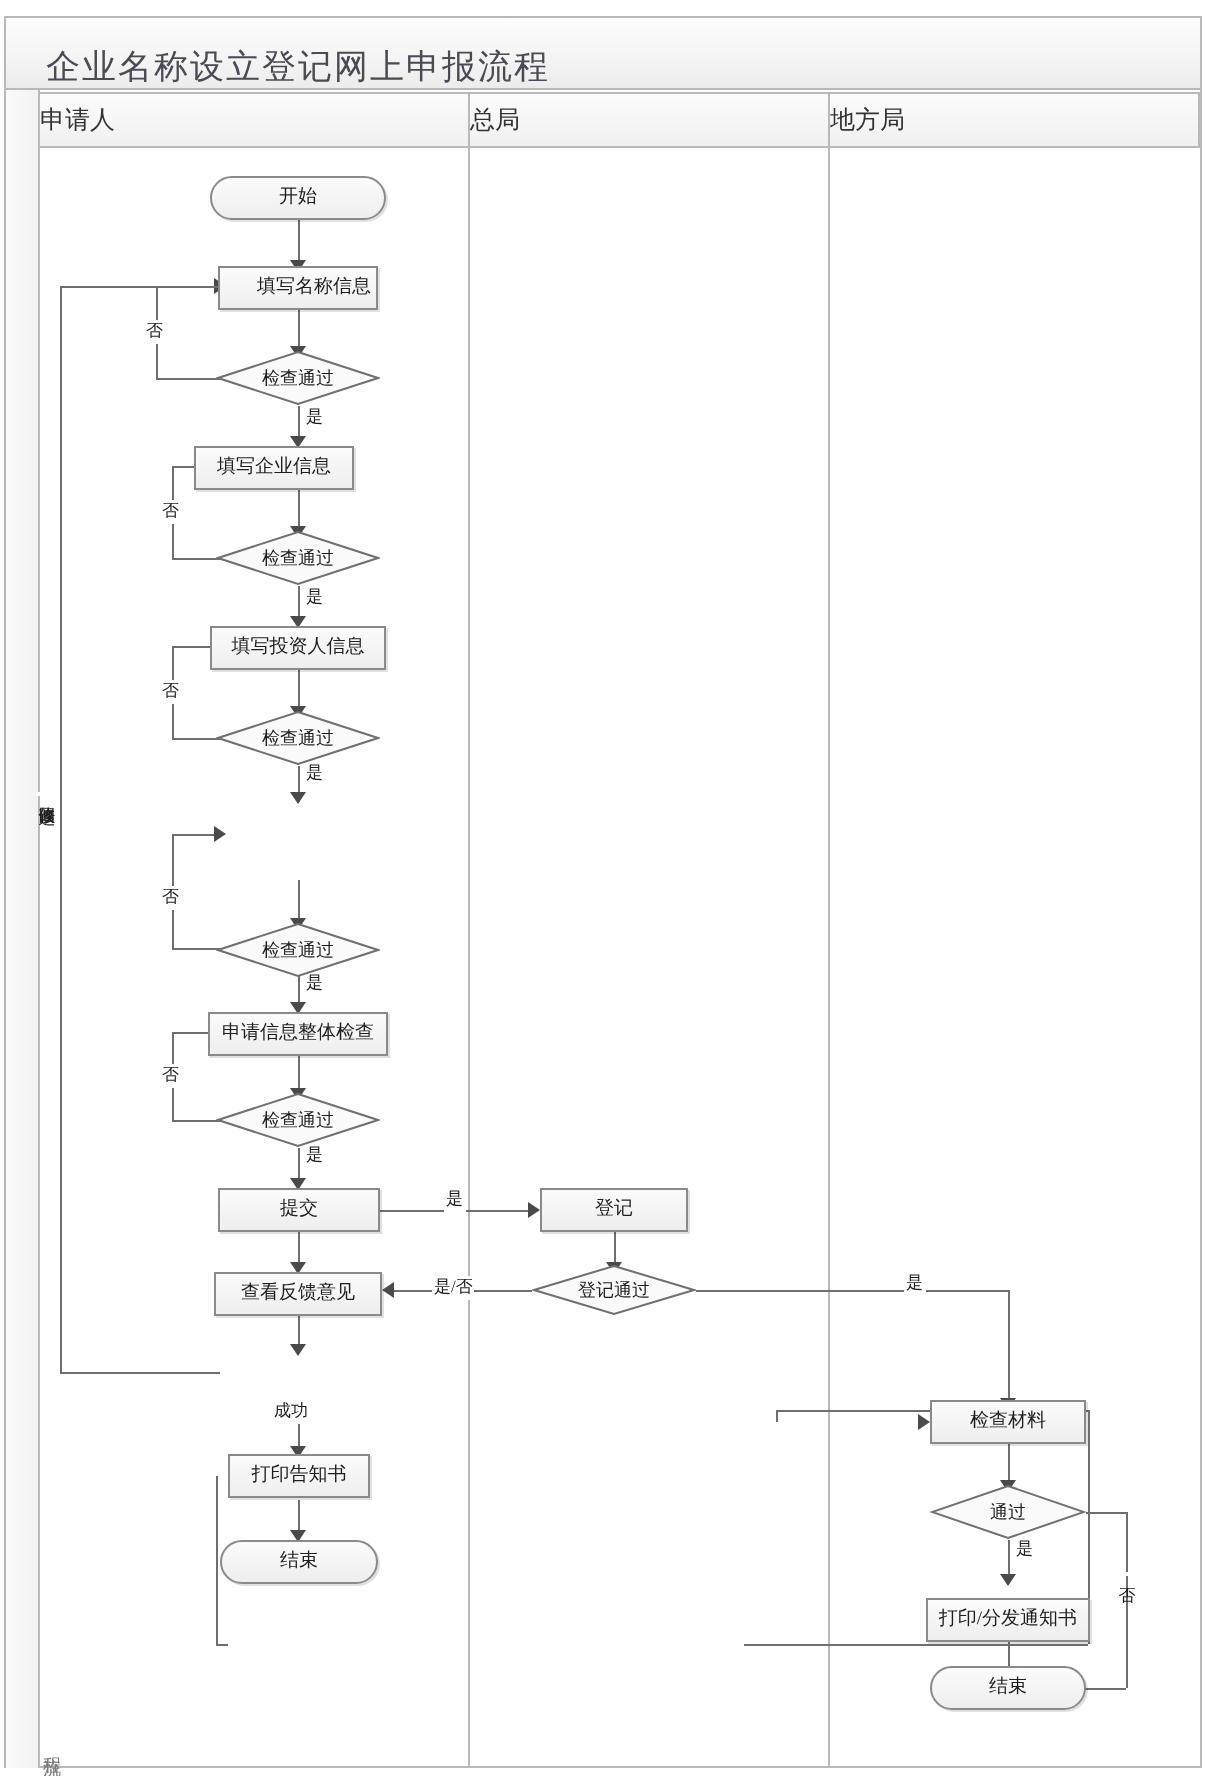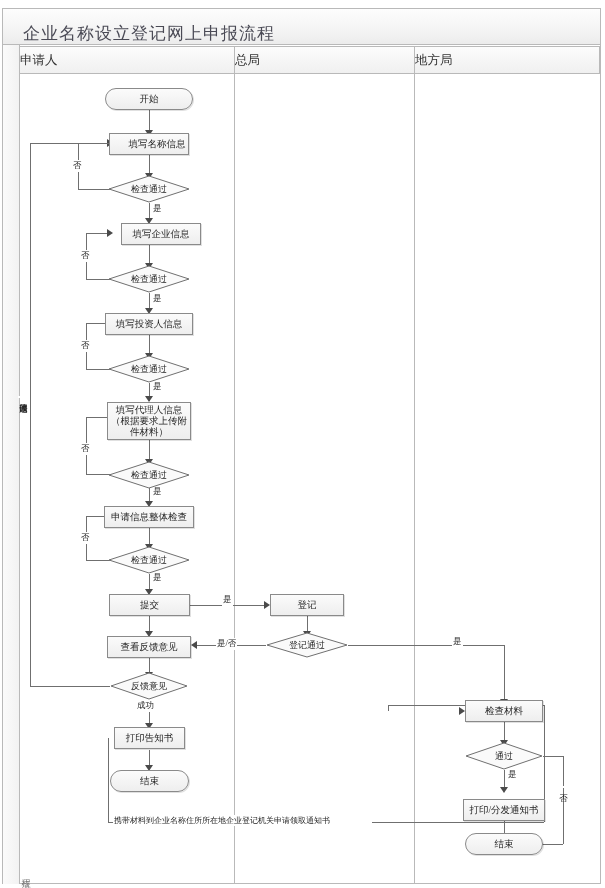--- a/index.html
+++ b/index.html
@@ -157,21 +157,20 @@
 
   <div class="ln lnv" style="left:149px;top:750px;height:18px;"></div>
   <div class="arw down" style="left:145px;top:765px;"></div>
 
   <div class="ln lnv" style="left:108px;top:738px;height:84px;"></div>
   <div class="ln lnh" style="left:108px;top:822px;width:6px;"></div>
   <div class="ln lnh" style="left:372px;top:822px;width:172px;"></div>
   <div class="ln lnv" style="left:544px;top:705px;height:117px;"></div>
   <div class="ln lnh" style="left:388px;top:705px;width:156px;"></div>
   <div class="ln lnv" style="left:388px;top:705px;height:6px;"></div>
-  <div class="elabel" style="left:113px;top:815px;font-size:8px;">携带材料到企业名称住所所在地企业登记机关申请领取通知书</div>
 
   <div class="ln lnv" style="left:307px;top:616px;height:18px;"></div>
   <div class="arw down" style="left:303px;top:631px;"></div>
 
   <div class="ln lnh" style="left:196px;top:645px;width:70px;"></div>
   <div class="arw left" style="left:191px;top:641px;"></div>
   <div class="elabel" style="left:216px;top:638px;">是/否</div>
 
   <div class="ln lnh" style="left:348px;top:645px;width:156px;"></div>
   <div class="ln lnv" style="left:504px;top:645px;height:57px;"></div>
@@ -202,21 +201,21 @@
     <span>填写名称信息</span>
   </div>
 
   <div class="diamond" style="left:108px;top:175px;width:82px;height:28px;">
     <svg class="dshape" viewBox="0 0 82 28" preserveAspectRatio="none">
       <polygon points="41,1 81,14 41,27 1,14" fill="#fafafa" stroke="#707070" stroke-width="1"></polygon>
     </svg>
     <div class="dlabel">检查通过</div>
   </div>
 
-  <div class="node process" style="left:121px;top:223px;width:80px;height:22px;justify-content:center;">
+  <div class="node process" style="left:97px;top:223px;width:80px;height:22px;justify-content:center;">
     <span>填写企业信息</span>
   </div>
 
   <div class="diamond" style="left:108px;top:265px;width:82px;height:28px;">
     <svg class="dshape" viewBox="0 0 82 28" preserveAspectRatio="none">
       <polygon points="41,1 81,14 41,27 1,14" fill="#fafafa" stroke="#707070" stroke-width="1"></polygon>
     </svg>
     <div class="dlabel">检查通过</div>
   </div>
 
@@ -224,23 +223,20 @@
     <span>填写投资人信息</span>
   </div>
 
   <div class="diamond" style="left:108px;top:355px;width:82px;height:28px;">
     <svg class="dshape" viewBox="0 0 82 28" preserveAspectRatio="none">
       <polygon points="41,1 81,14 41,27 1,14" fill="#fafafa" stroke="#707070" stroke-width="1"></polygon>
     </svg>
     <div class="dlabel">检查通过</div>
   </div>
 
-  <div class="node process" style="left:107px;top:402px;width:84px;height:38px;padding:0 3px;">
-    <span>填写代理人信息（根据要求上传附件材料）</span>
-  </div>
 
   <div class="diamond" style="left:108px;top:461px;width:82px;height:28px;">
     <svg class="dshape" viewBox="0 0 82 28" preserveAspectRatio="none">
       <polygon points="41,1 81,14 41,27 1,14" fill="#fafafa" stroke="#707070" stroke-width="1"></polygon>
     </svg>
     <div class="dlabel">检查通过</div>
   </div>
 
   <div class="node process" style="left:104px;top:506px;width:90px;height:22px;">
     <span>申请信息整体检查</span>
@@ -254,26 +250,20 @@
   </div>
 
   <div class="node process" style="left:109px;top:594px;width:81px;height:22px;">
     <span>提交</span>
   </div>
 
   <div class="node process" style="left:107px;top:636px;width:84px;height:22px;">
     <span>查看反馈意见</span>
   </div>
 
-  <div class="diamond" style="left:110px;top:672px;width:78px;height:28px;">
-    <svg class="dshape" viewBox="0 0 78 28" preserveAspectRatio="none">
-      <polygon points="39,1 77,14 39,27 1,14" fill="#fafafa" stroke="#707070" stroke-width="1"></polygon>
-    </svg>
-    <div class="dlabel">反馈意见</div>
-  </div>
 
   <div class="node process" style="left:114px;top:727px;width:71px;height:22px;">
     <span>打印告知书</span>
   </div>
 
   <div class="node terminator" style="left:110px;top:770px;width:79px;height:22px;">
     <span>结束</span>
   </div>
 
   <div class="node process" style="left:270px;top:594px;width:74px;height:22px;">

